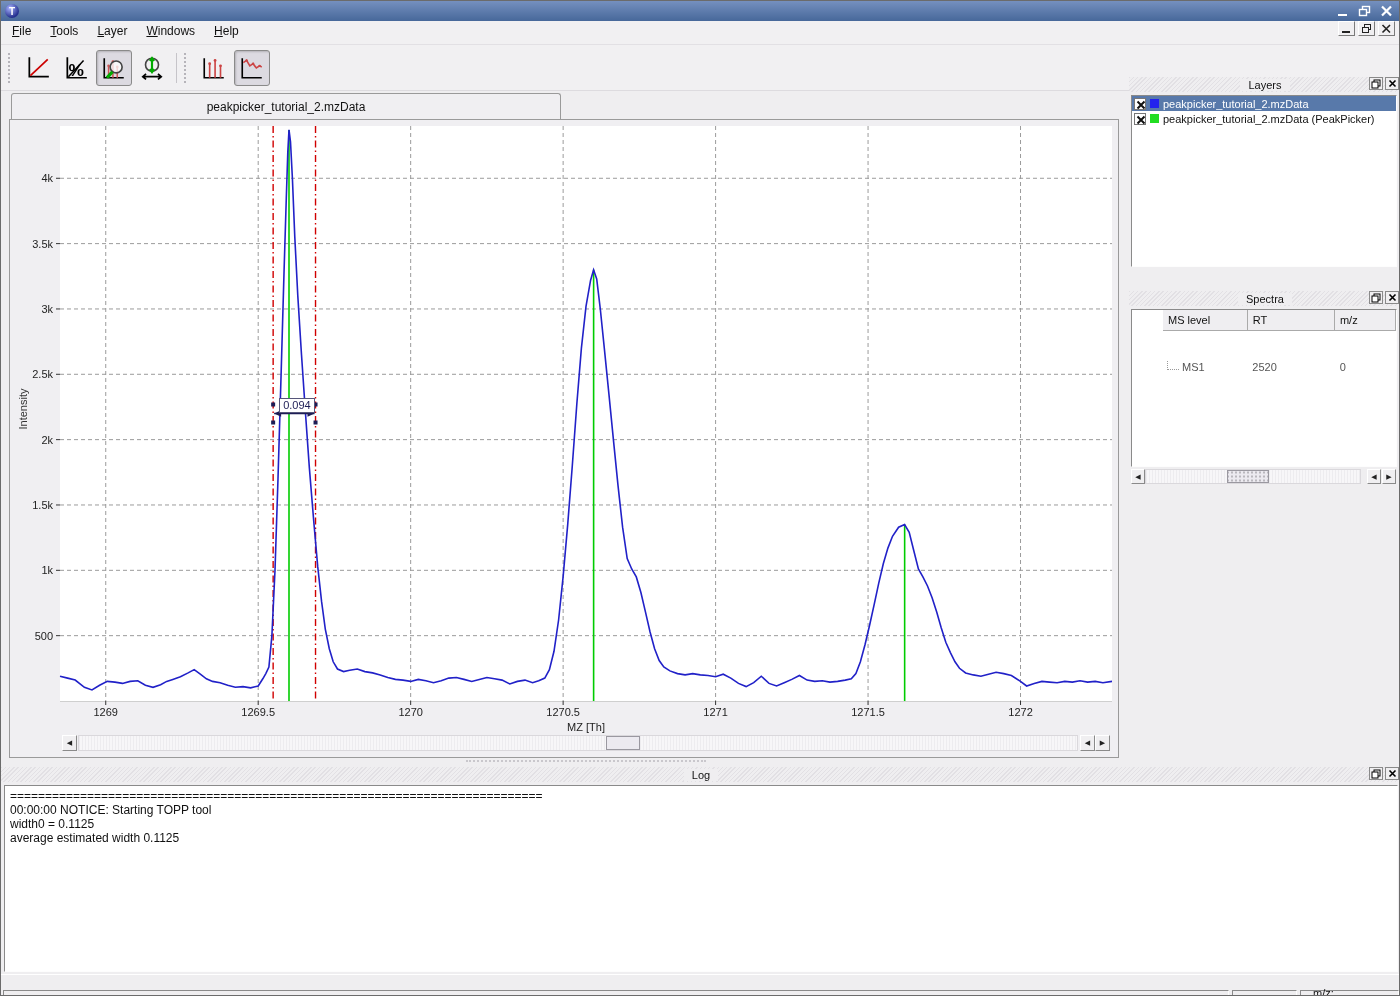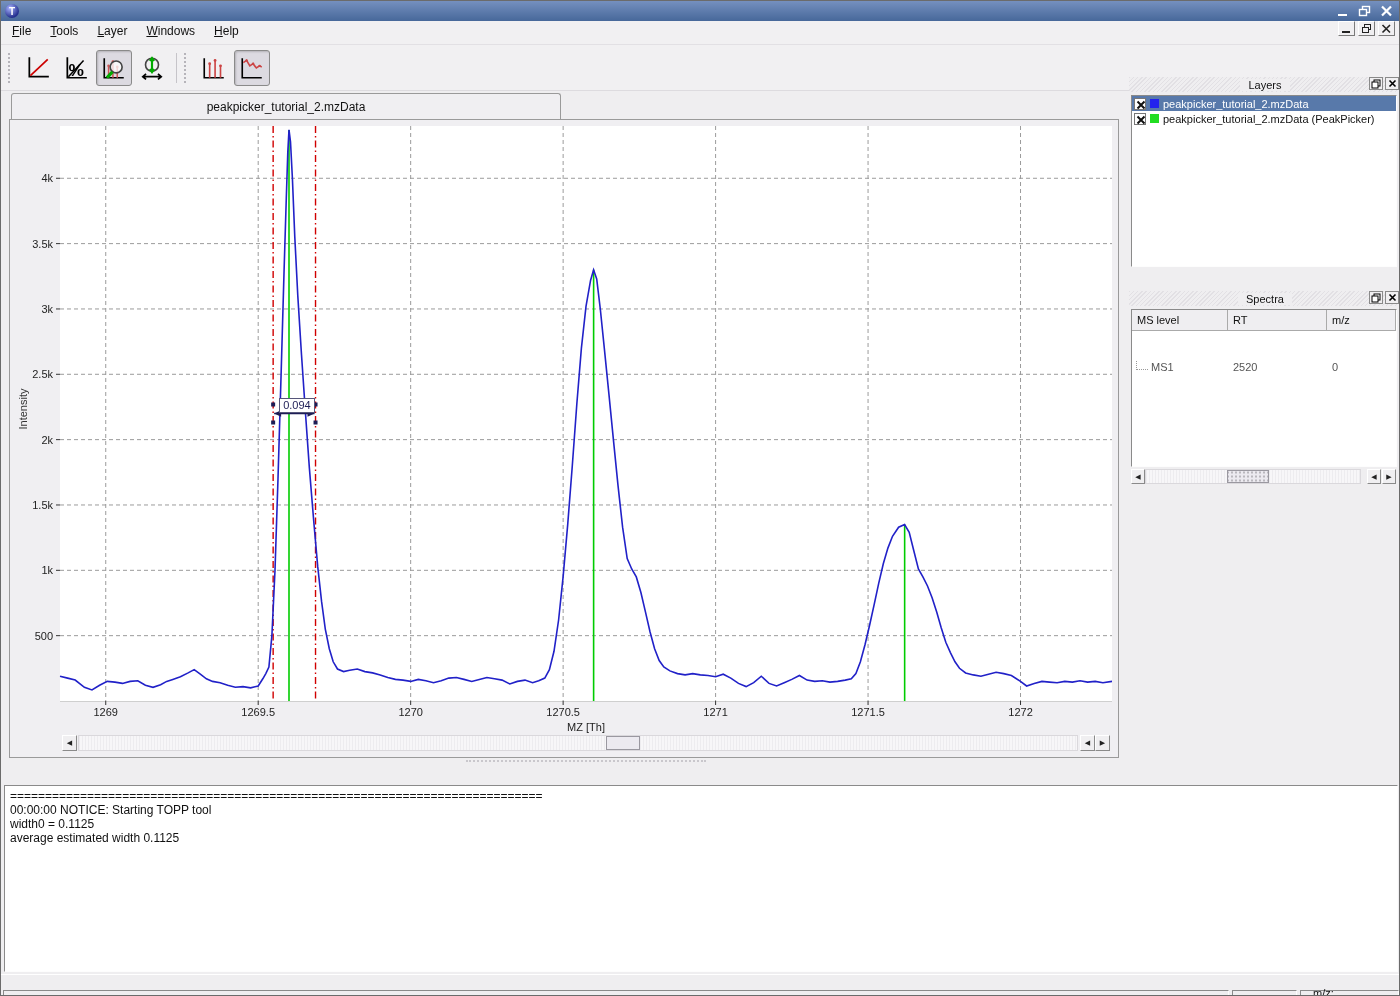--- a/index.html
+++ b/index.html
@@ -69,21 +69,21 @@
   .dock-btn{width:14px;height:13px;background:#f0eff1;border:1px solid #8a8a8a;
     display:grid;place-items:center;margin-left:2px;box-sizing:border-box;}
   .sunken{border:1px solid;border-color:#8a8a8a #fdfdfd #fdfdfd #8a8a8a;}
   .layers-list{position:absolute;top:18px;left:2px;width:266px;height:172px;background:#fff;box-sizing:border-box;}
   .layer-row{height:15px;display:flex;align-items:center;gap:4px;padding-left:2px;font-size:11px;}
   .layer-row.selected{background:#5879aa;color:#fff;}
   .chk{width:12px;height:12px;background:#fff;border:1px solid #777;display:grid;
     place-items:center;box-sizing:border-box;flex:none;}
   .swatch{width:9px;height:9px;flex:none;}
   
-  .spectra-table{position:absolute;top:18px;left:2px;width:266px;height:158px;background:#fff;box-sizing:border-box;}
+  .spectra-table{position:absolute;top:18px;left:2px;width:266px;height:158px;background:#fff;box-sizing:border-box;padding-left:31px;}
   .sp-head{display:flex;height:21px;}
   .sp-hcell{font-size:11px;display:flex;align-items:center;padding-left:5px;background:#efeef1;
     border-right:1px solid #aaa;border-bottom:1px solid #aaa;box-sizing:border-box;}
   .sp-row{display:flex;height:16px;color:#555;font-size:11px;margin-top:28px;}
   .sp-cell{display:flex;align-items:center;padding-left:5px;box-sizing:border-box;}
   .c1{width:96px;}.c2{width:99px;}.c3{width:69px;}
   .tree-pre{width:11px;height:8px;border-left:1px dotted #999;border-bottom:1px dotted #999;
     margin:0 3px 4px 4px;flex:none;}
   
   .filters-box{position:absolute;top:26px;left:5px;width:257px;height:208px;background:#fff;box-sizing:border-box;}
@@ -369,20 +369,36 @@
       <span class="sb-trough" style="left:14px;width:216px;height:15px;">
         <span class="sb-thumb textured" style="left:81px;width:42px;height:13px;"></span>
       </span>
       <span class="sb-btn" style="left:236px;width:14px;height:15px;">◀</span>
       <span class="sb-btn" style="left:251px;width:14px;height:15px;">▶</span>
     </div>
   </div>
 
 
   <div class="log-dock" style="height:206px;">
+    <div class="dock-title">
+      <span class="ttl">Log</span>
+      <span class="dock-btns">
+        <span class="dock-btn">
+          <svg width="10" height="10">
+              <rect x="3" y="1" width="6" height="6" fill="#fff" stroke="#000"></rect>
+              <rect x="1" y="3" width="6" height="6" fill="#fff" stroke="#000"></rect>
+            </svg>
+          </span>
+        <span class="dock-btn">
+          <svg width="9" height="9">
+              <path d="M1.5 1.5 L7.5 7.5 M7.5 1.5 L1.5 7.5" stroke="#000" stroke-width="1.6"></path>
+            </svg>
+          </span>
+      </span>
+    </div>
     <div class="log-box sunken" id="log-box">
         <div>============================================================================</div>
         <div>00:00:00 NOTICE: Starting TOPP tool</div>
         <div>width0 = 0.1125</div>
         <div>average estimated width 0.1125</div>
       </div>
   </div>
 
   <div class="statusbar">
     <span class="status-box" style="left:2px;width:1226px;"></span>

